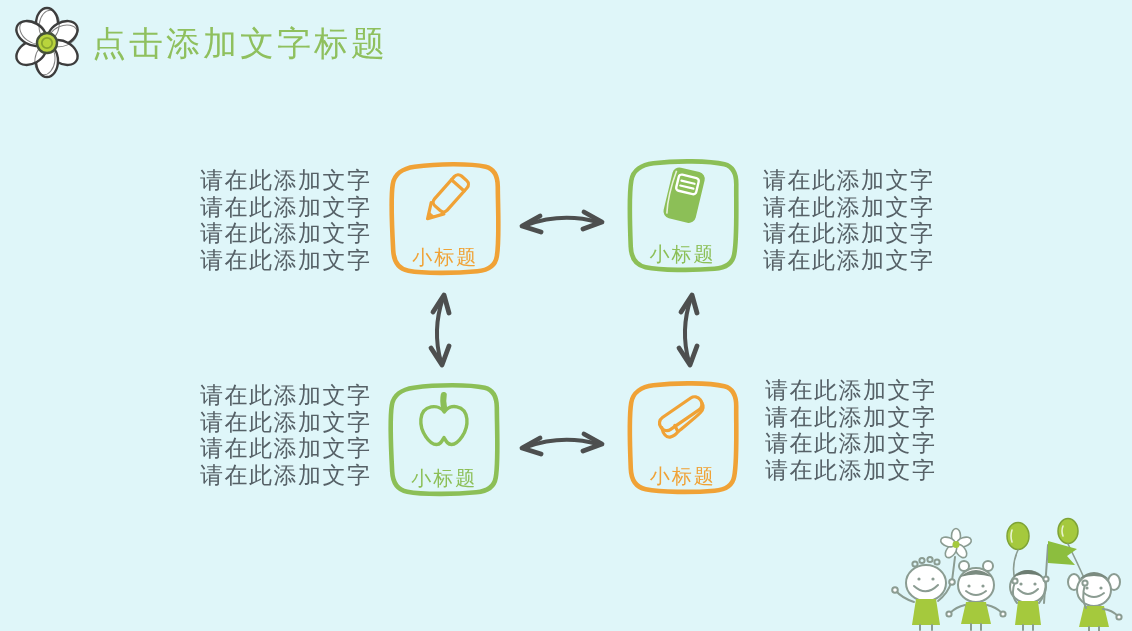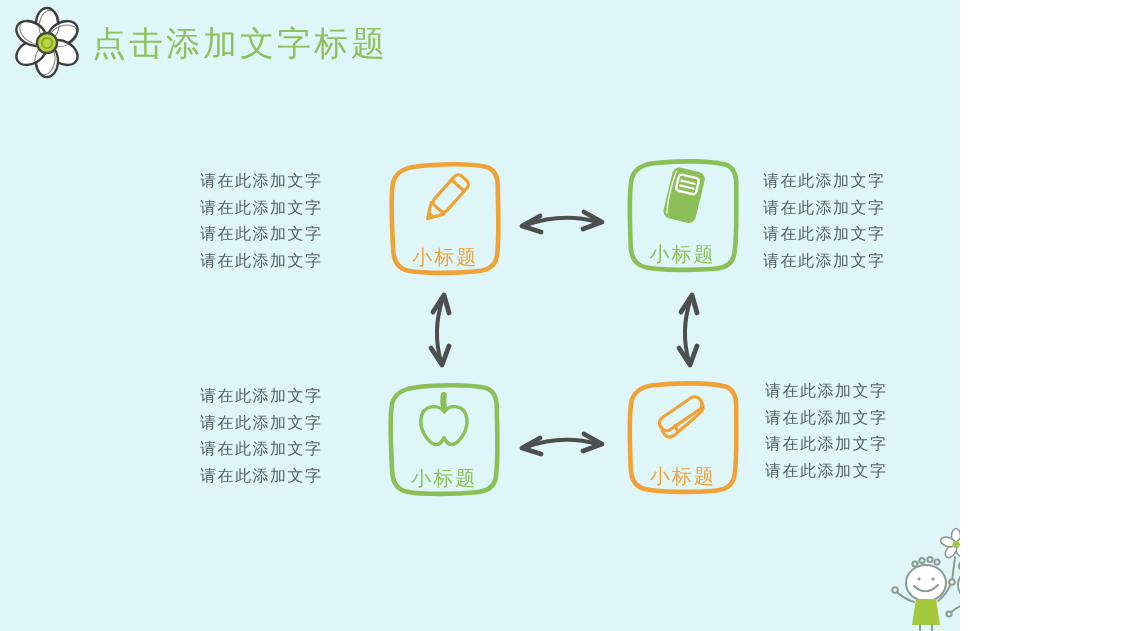--- a/index.html
+++ b/index.html
@@ -1,30 +1,30 @@
 <!DOCTYPE html>
 <html><head>
 <meta charset="utf-8">
 <style>
   html,body{margin:0;padding:0;}
   body{font-family:"Liberation Serif","DejaVu Serif",serif;}
   .slide{
-    position:relative;width:960px;height:631px;overflow:hidden;
+    position:relative;width:1132px;height:631px;overflow:hidden;
     background:#dff6f9;
   }
   
   .logo{position:absolute;left:6px;top:4px;width:82px;height:78px;}
   .title{
     position:absolute;left:92px;top:24px;
     font-size:34px;line-height:40px;color:#8fc05e;
     letter-spacing:3px;font-weight:400;white-space:nowrap;
   }
   
   .tb{
-    position:absolute;color:#566167;font-size:16px;line-height:26.5px;
+    position:absolute;color:#566167;font-size:23px;line-height:26.5px;
     letter-spacing:1.5px;white-space:nowrap;
   }
   .tb-tl{left:200px;top:168px;}
   .tb-tr{left:763px;top:168px;}
   .tb-bl{left:200px;top:383px;}
   .tb-br{left:765px;top:378px;}
   
   .box{
     position:absolute;width:124px;height:124px;
     display:flex;flex-direction:column;align-items:center;

